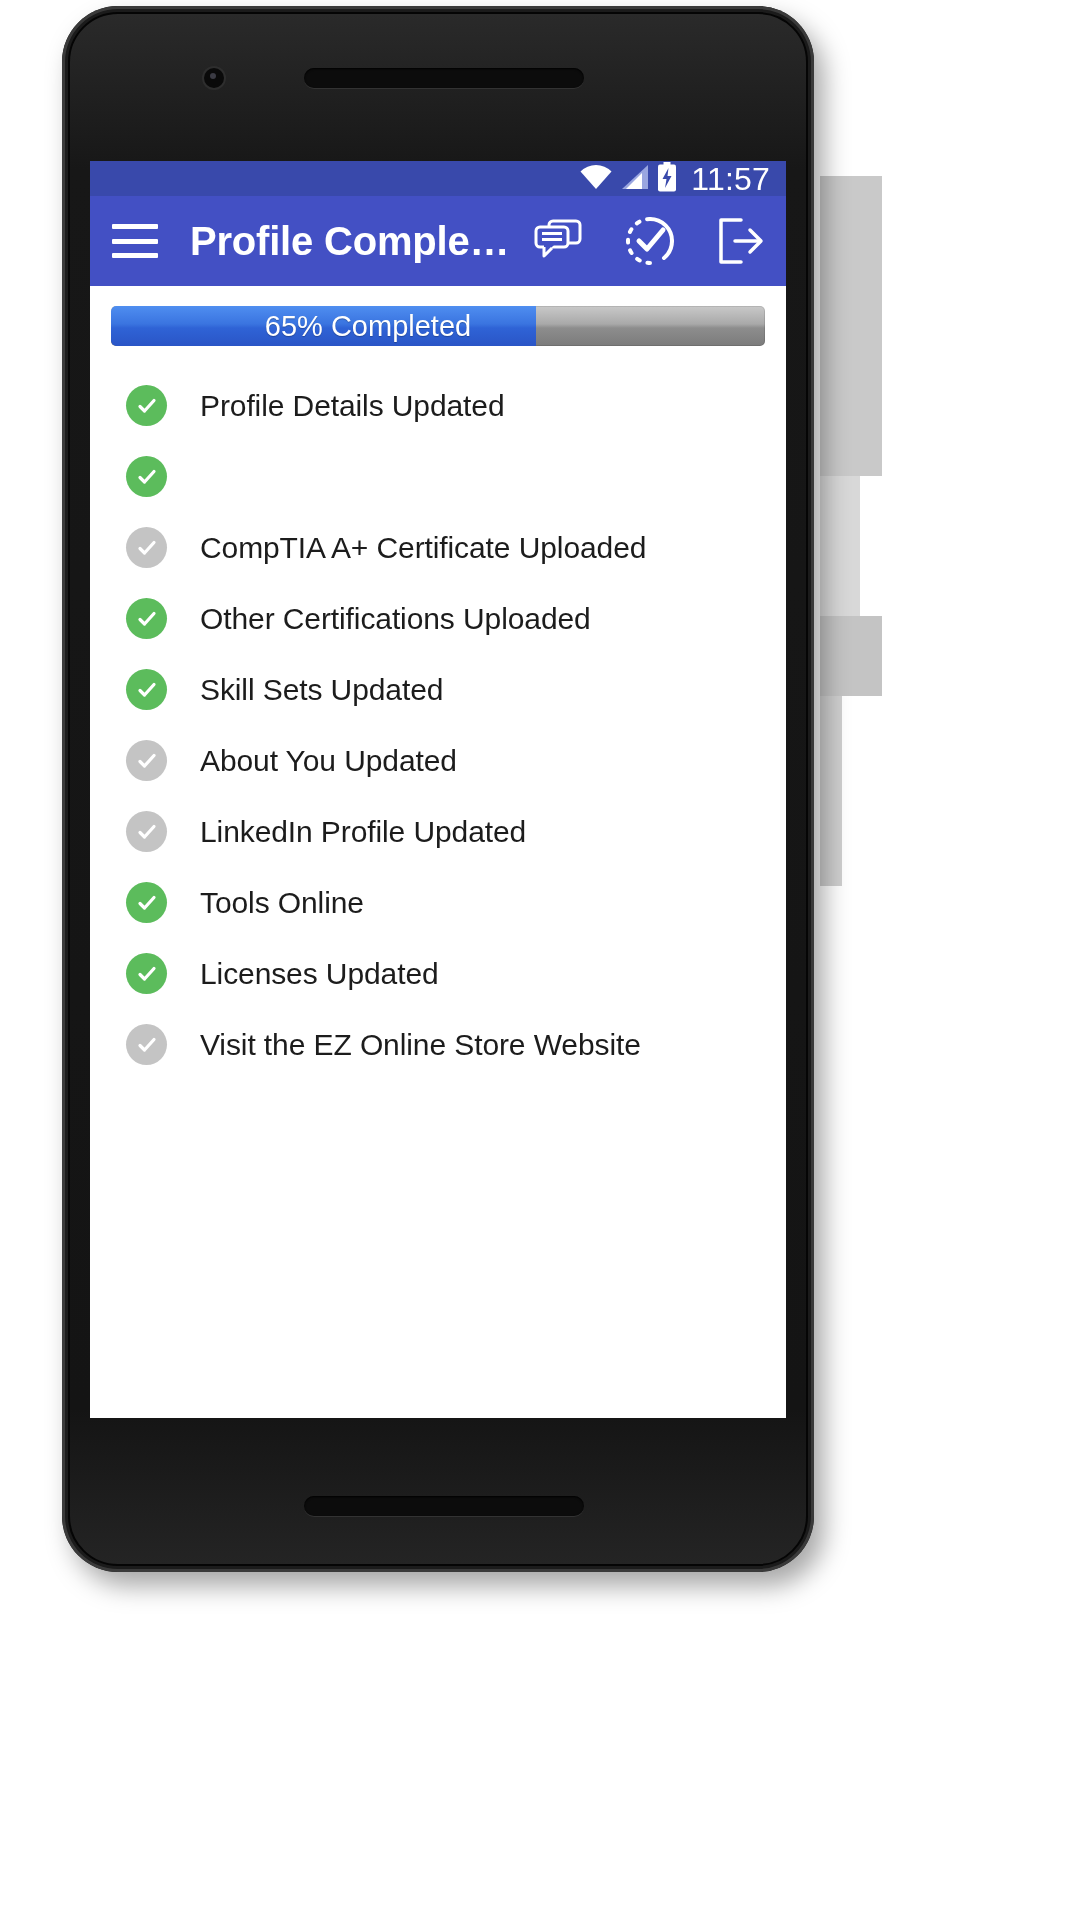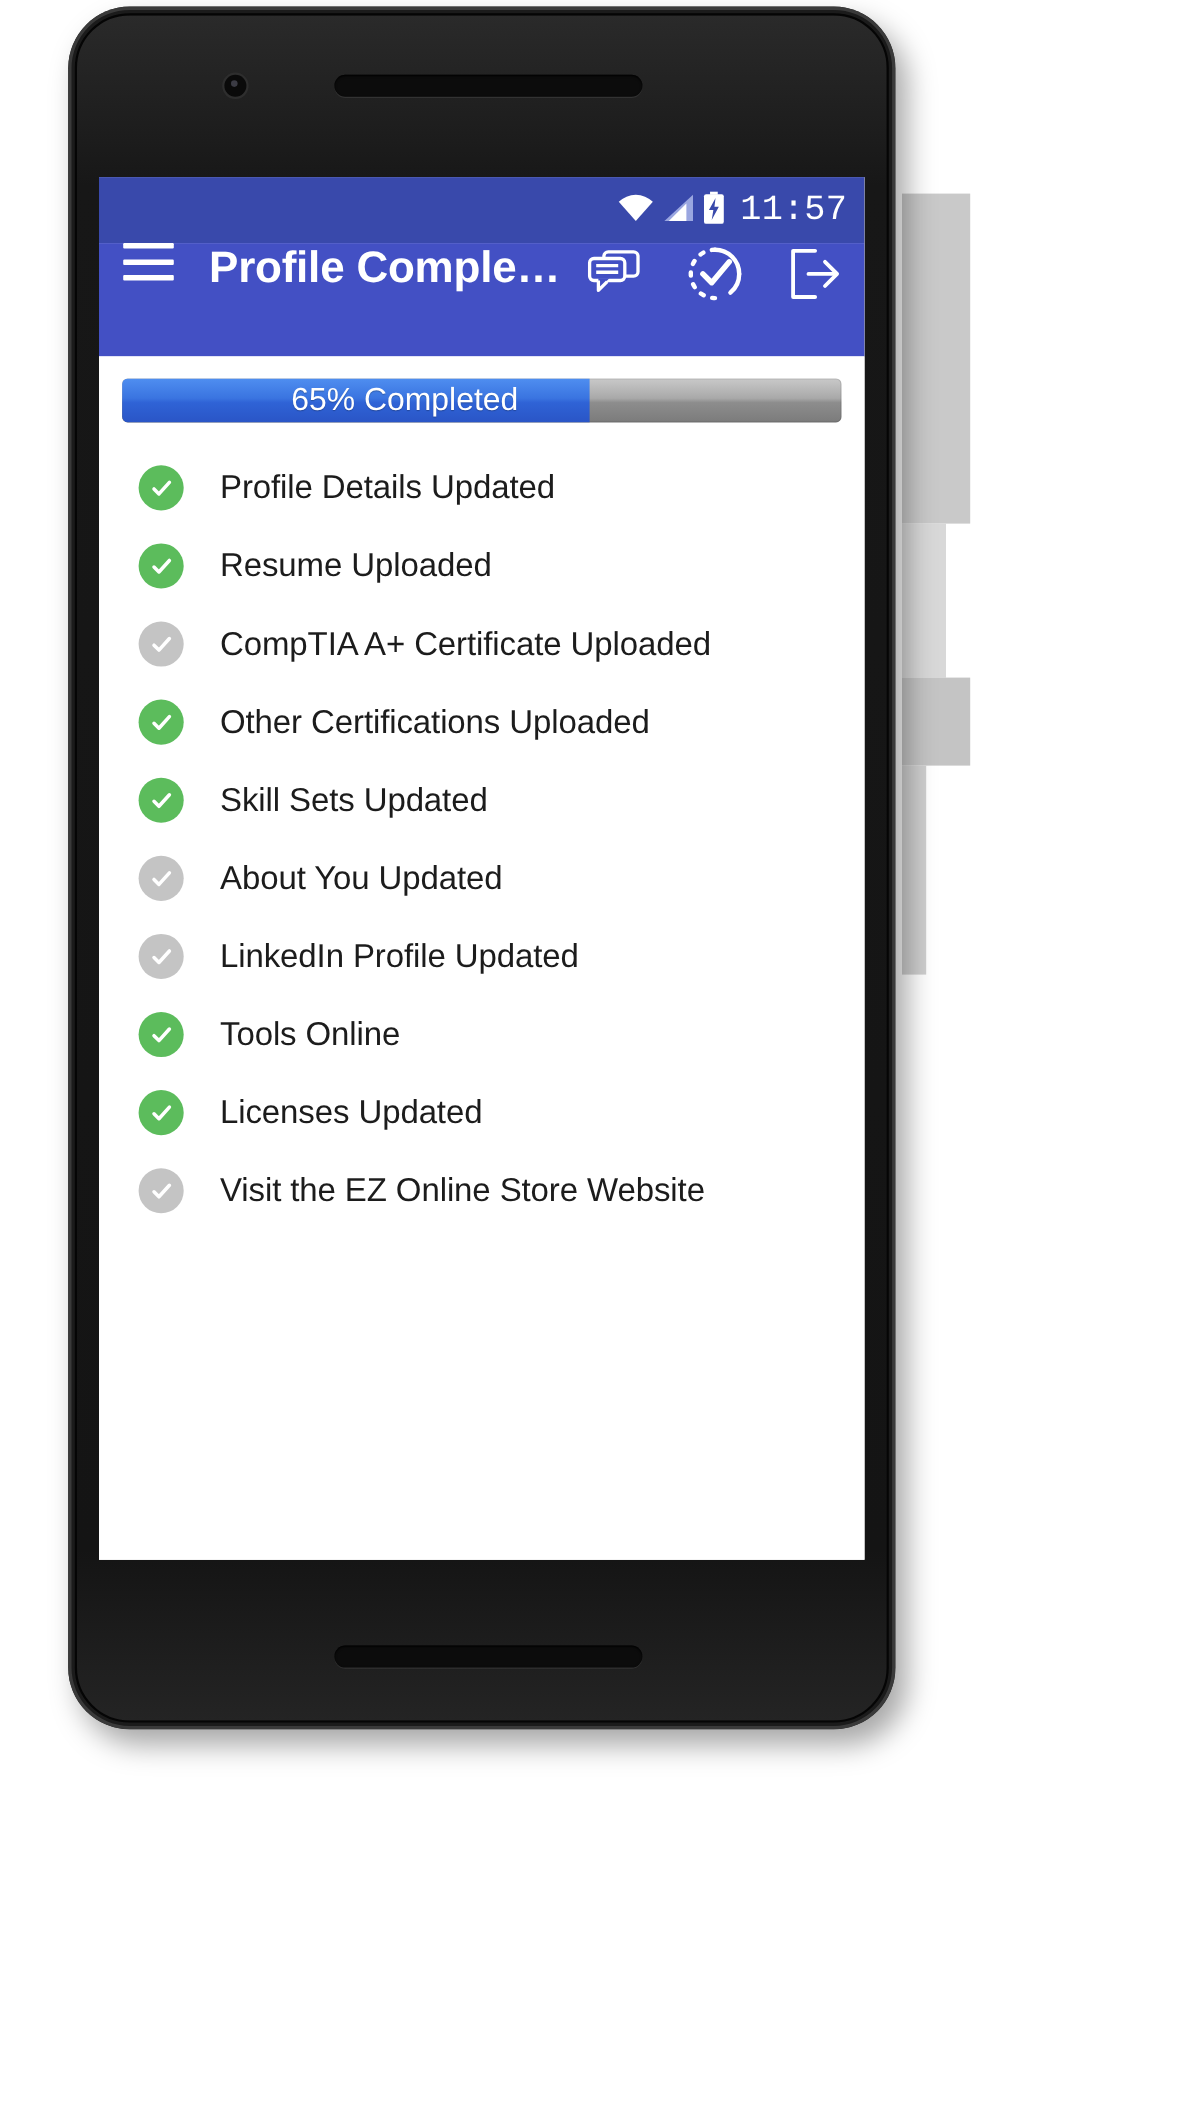--- a/index.html
+++ b/index.html
@@ -88,46 +88,45 @@
     left: 28px;
     top: 155px;
     width: 696px;
     height: 1257px;
     background: #ffffff;
     overflow: hidden;
   }
 
   
   .statusbar {
-    height: 60px;
+    height: 35px;
     background: #3949ab;
     display: flex;
     align-items: center;
     justify-content: flex-end;
     padding-right: 16px;
     box-sizing: border-box;
     gap: 9px;
-    font-family: Liberation Mono, monospace;
   }
   .sb-icons { display:flex; align-items:center; gap:7px; }
   .sb-time {
     color: #ffffff;
     font-size: 32px;
     font-weight: 500;
     letter-spacing: 0.2px;
     line-height: 1;
     margin-left: 5px;
   }
 
   
   .appbar {
-    height: 103px;
+    height: 90px;
     background: #4350c4;
     display: flex;
-    align-items: flex-start;
+    align-items: center;
     padding: 0 18px 0 22px;
     box-sizing: border-box;
   }
   .hamburger {
     width: 46px; height: 34px;
     display: flex; flex-direction: column; justify-content: space-between;
     flex: 0 0 auto;
     cursor: pointer;
   }
   .hamburger span { display:block; height:5px; background:#fff; border-radius:1px; width:100%; }
@@ -308,21 +307,20 @@
                 </svg>
               </div>
               <div class="check-label">Profile Details Updated</div>
             </div>
             <div class="check-row">
               <div class="check-icon done">
                 <svg width="26" height="26" viewBox="0 0 26 26">
                   <path d="M6 13.5 L10.5 18 L20 7.5" fill="none" stroke="#ffffff" stroke-width="3.2" stroke-linecap="round" stroke-linejoin="round"></path>
                 </svg>
               </div>
-              <div class="check-label">Resume Uploaded</div>
             </div>
             <div class="check-row">
               <div class="check-icon todo">
                 <svg width="26" height="26" viewBox="0 0 26 26">
                   <path d="M6 13.5 L10.5 18 L20 7.5" fill="none" stroke="#ffffff" stroke-width="3.2" stroke-linecap="round" stroke-linejoin="round"></path>
                 </svg>
               </div>
               <div class="check-label">CompTIA A+ Certificate Uploaded</div>
             </div>
             <div class="check-row">

